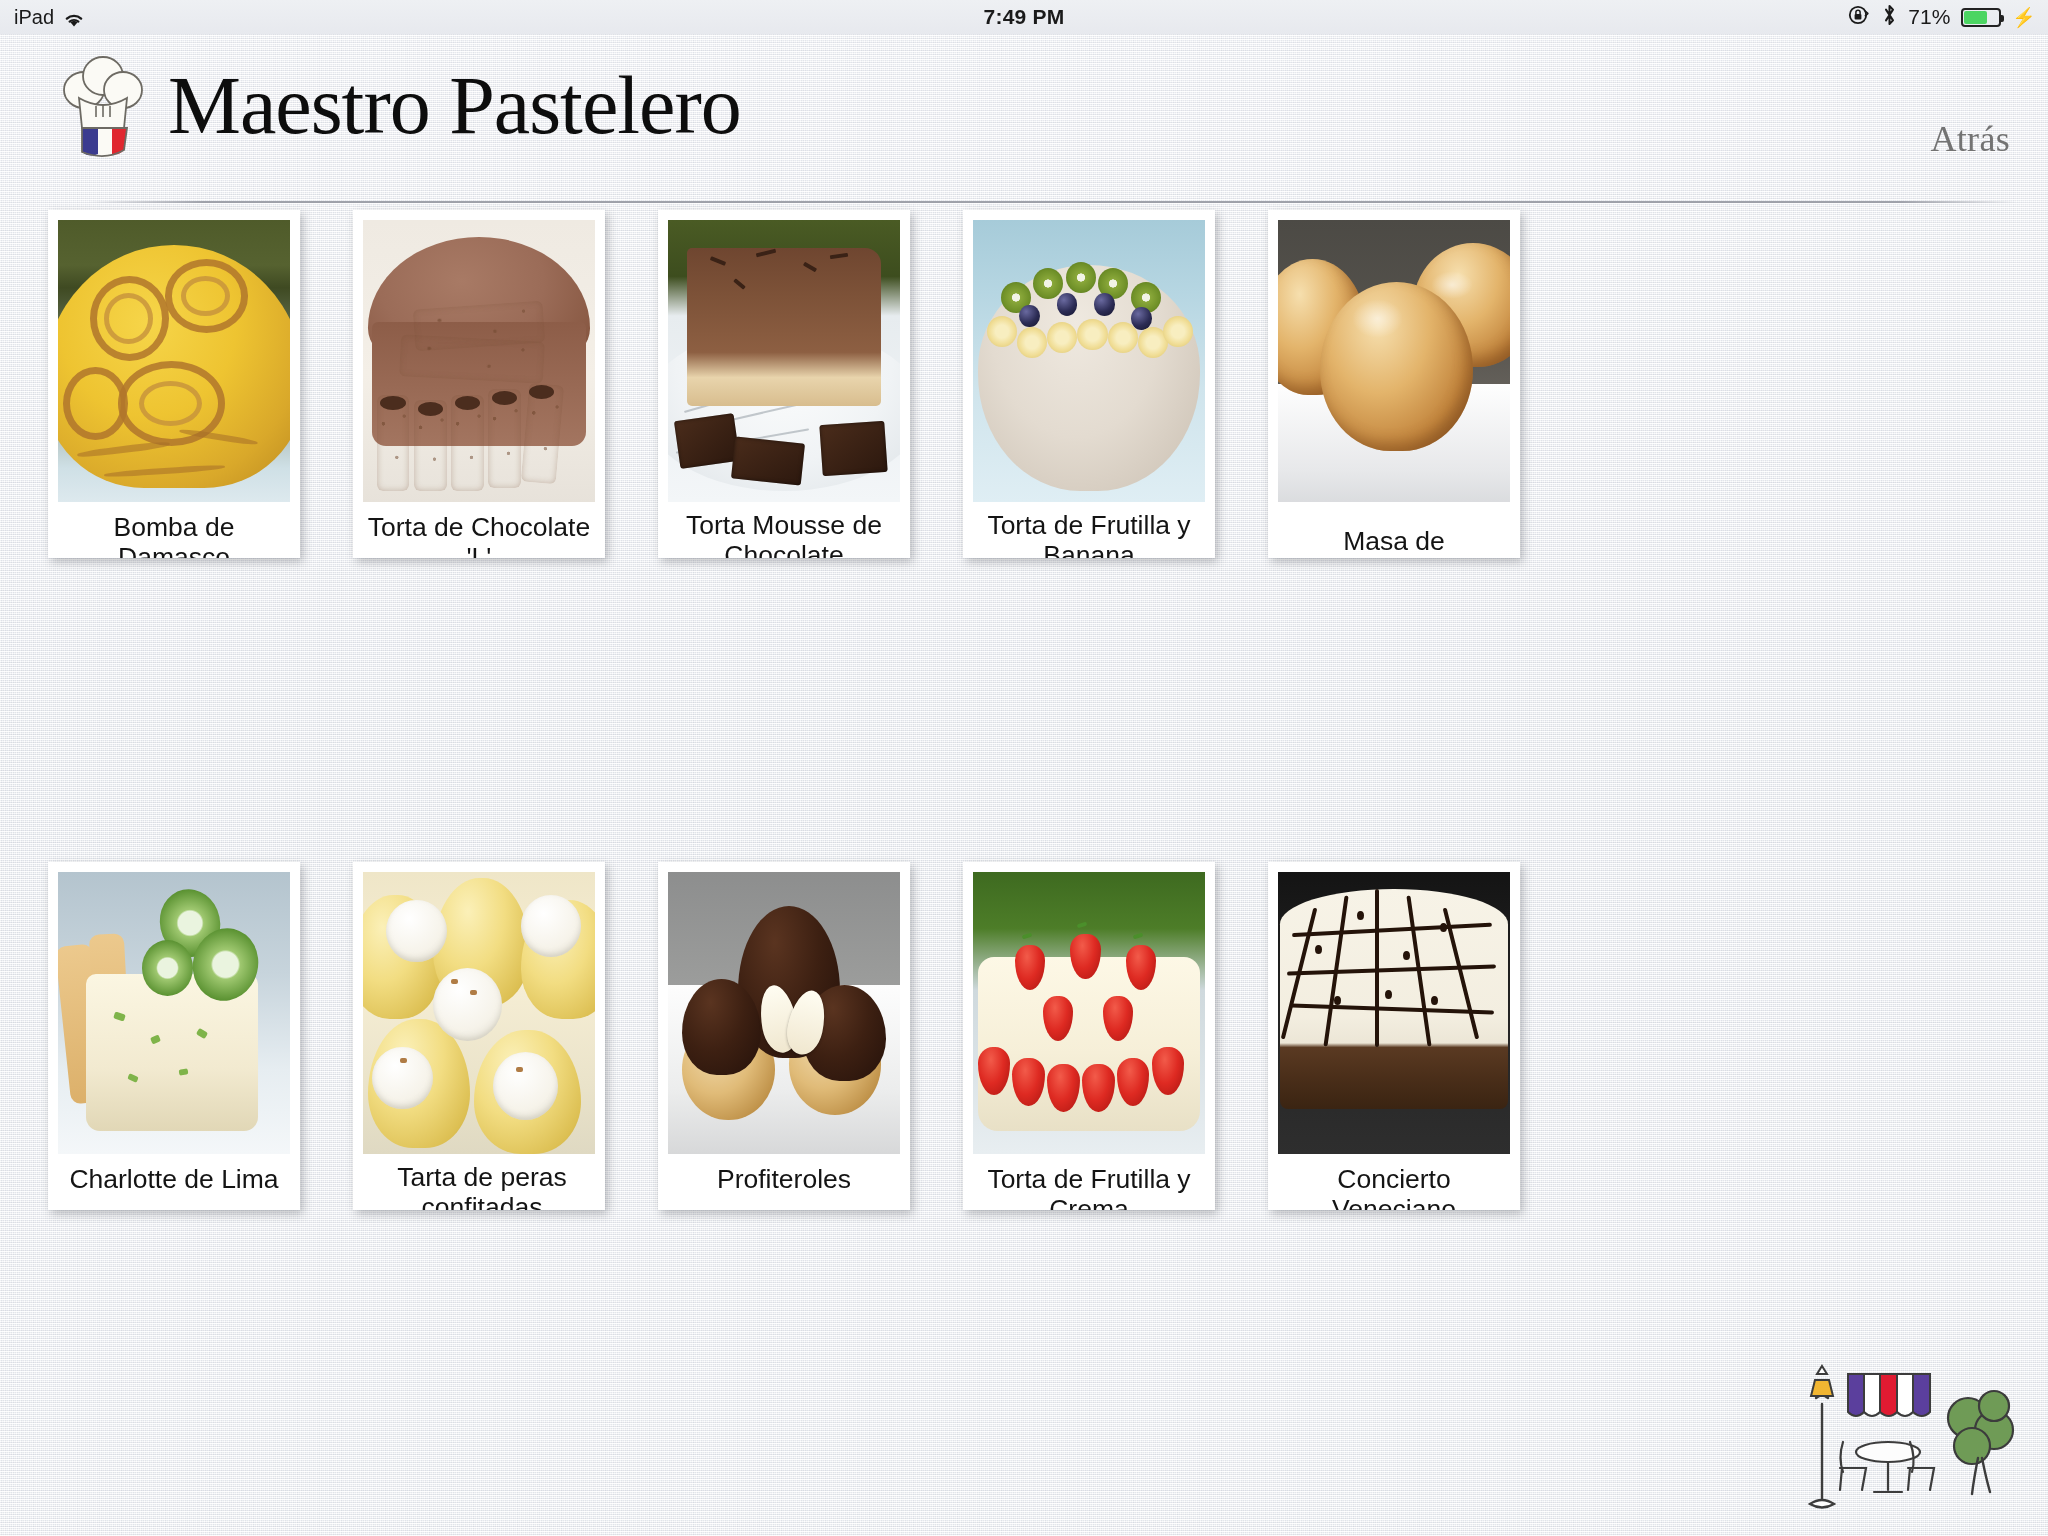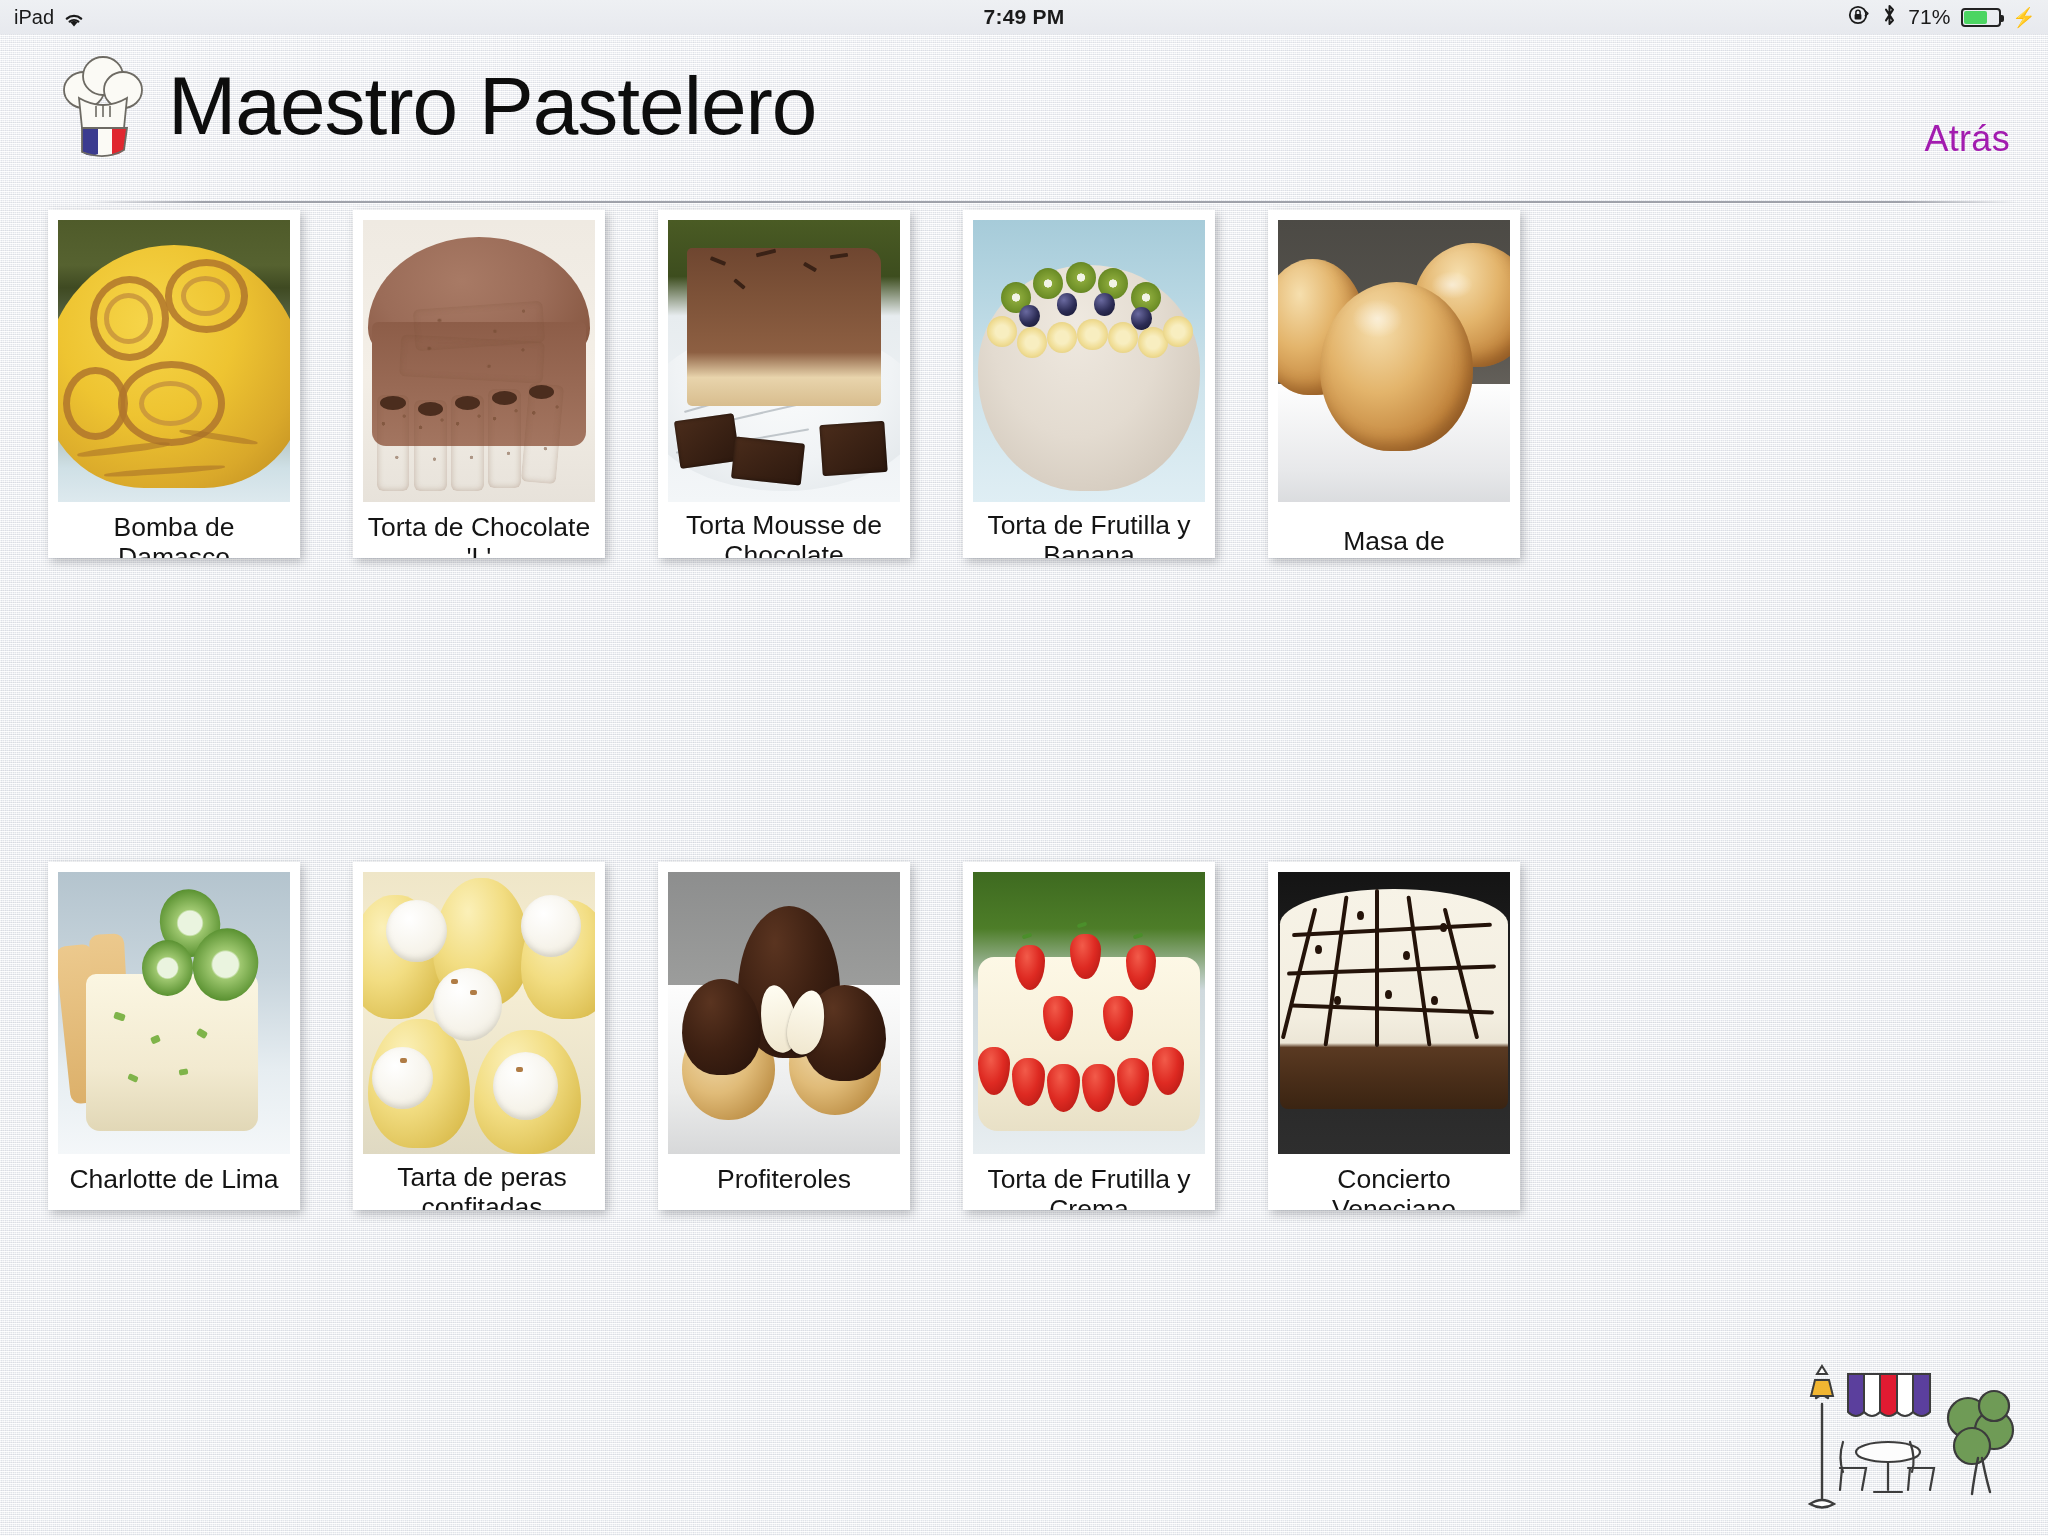--- a/index.html
+++ b/index.html
@@ -35,30 +35,30 @@
   .sb-right{ position:absolute; right:12px; display:flex; align-items:center; gap:11px; }
   .sb-label{ font-size:20px; }
   .wifi{ width:22px; height:17px; position:relative; }
   .pct{ font-size:21px; font-weight:500; }
   .batt{ width:40px; height:19px; border:2px solid #222; border-radius:4px; position:relative; }
   .batt .fill{ position:absolute; top:1px; left:1px; bottom:1px; width:62%; background:#4cd562; border-radius:2px; }
   .batt:after{ content:""; position:absolute; right:-5px; top:5px; width:3px; height:7px; background:#222; border-radius:0 2px 2px 0; }
   .bolt{ font-size:19px; line-height:1; }
 
   
-  .header{ position:absolute; top:34px; left:0; width:2048px; height:136px; }
+  .header{ position:absolute; top:34px; left:0; width:2048px; height:136px;font-family:Liberation Serif, serif; }
   .hat{ position:absolute; left:60px; top:20px; width:86px; height:108px; }
   .title{
     position:absolute; left:168px; top:24px;
     font-size:82px; font-weight:400; color:#0d0d0d; letter-spacing:-1px;
     white-space:nowrap; line-height:96px;
   }
   .backbtn{
     position:absolute; right:38px; top:84px;
-    font-size:36px; color:#a21caf; letter-spacing:.3px; cursor:pointer;
+    font-size:36px; color:#737373; letter-spacing:.3px; cursor:pointer;
   }
   .divider{
     position:absolute; left:88px; top:167px; width:1928px; height:2px;
     background:linear-gradient(90deg, rgba(160,163,172,0), rgba(150,153,162,.9) 6%, rgba(150,153,162,.9) 94%, rgba(160,163,172,0));
   }
 
   
   .grid{ position:absolute; top:196px; left:0; width:2048px; }
   .row{ position:relative; height:600px; }
   .card{

